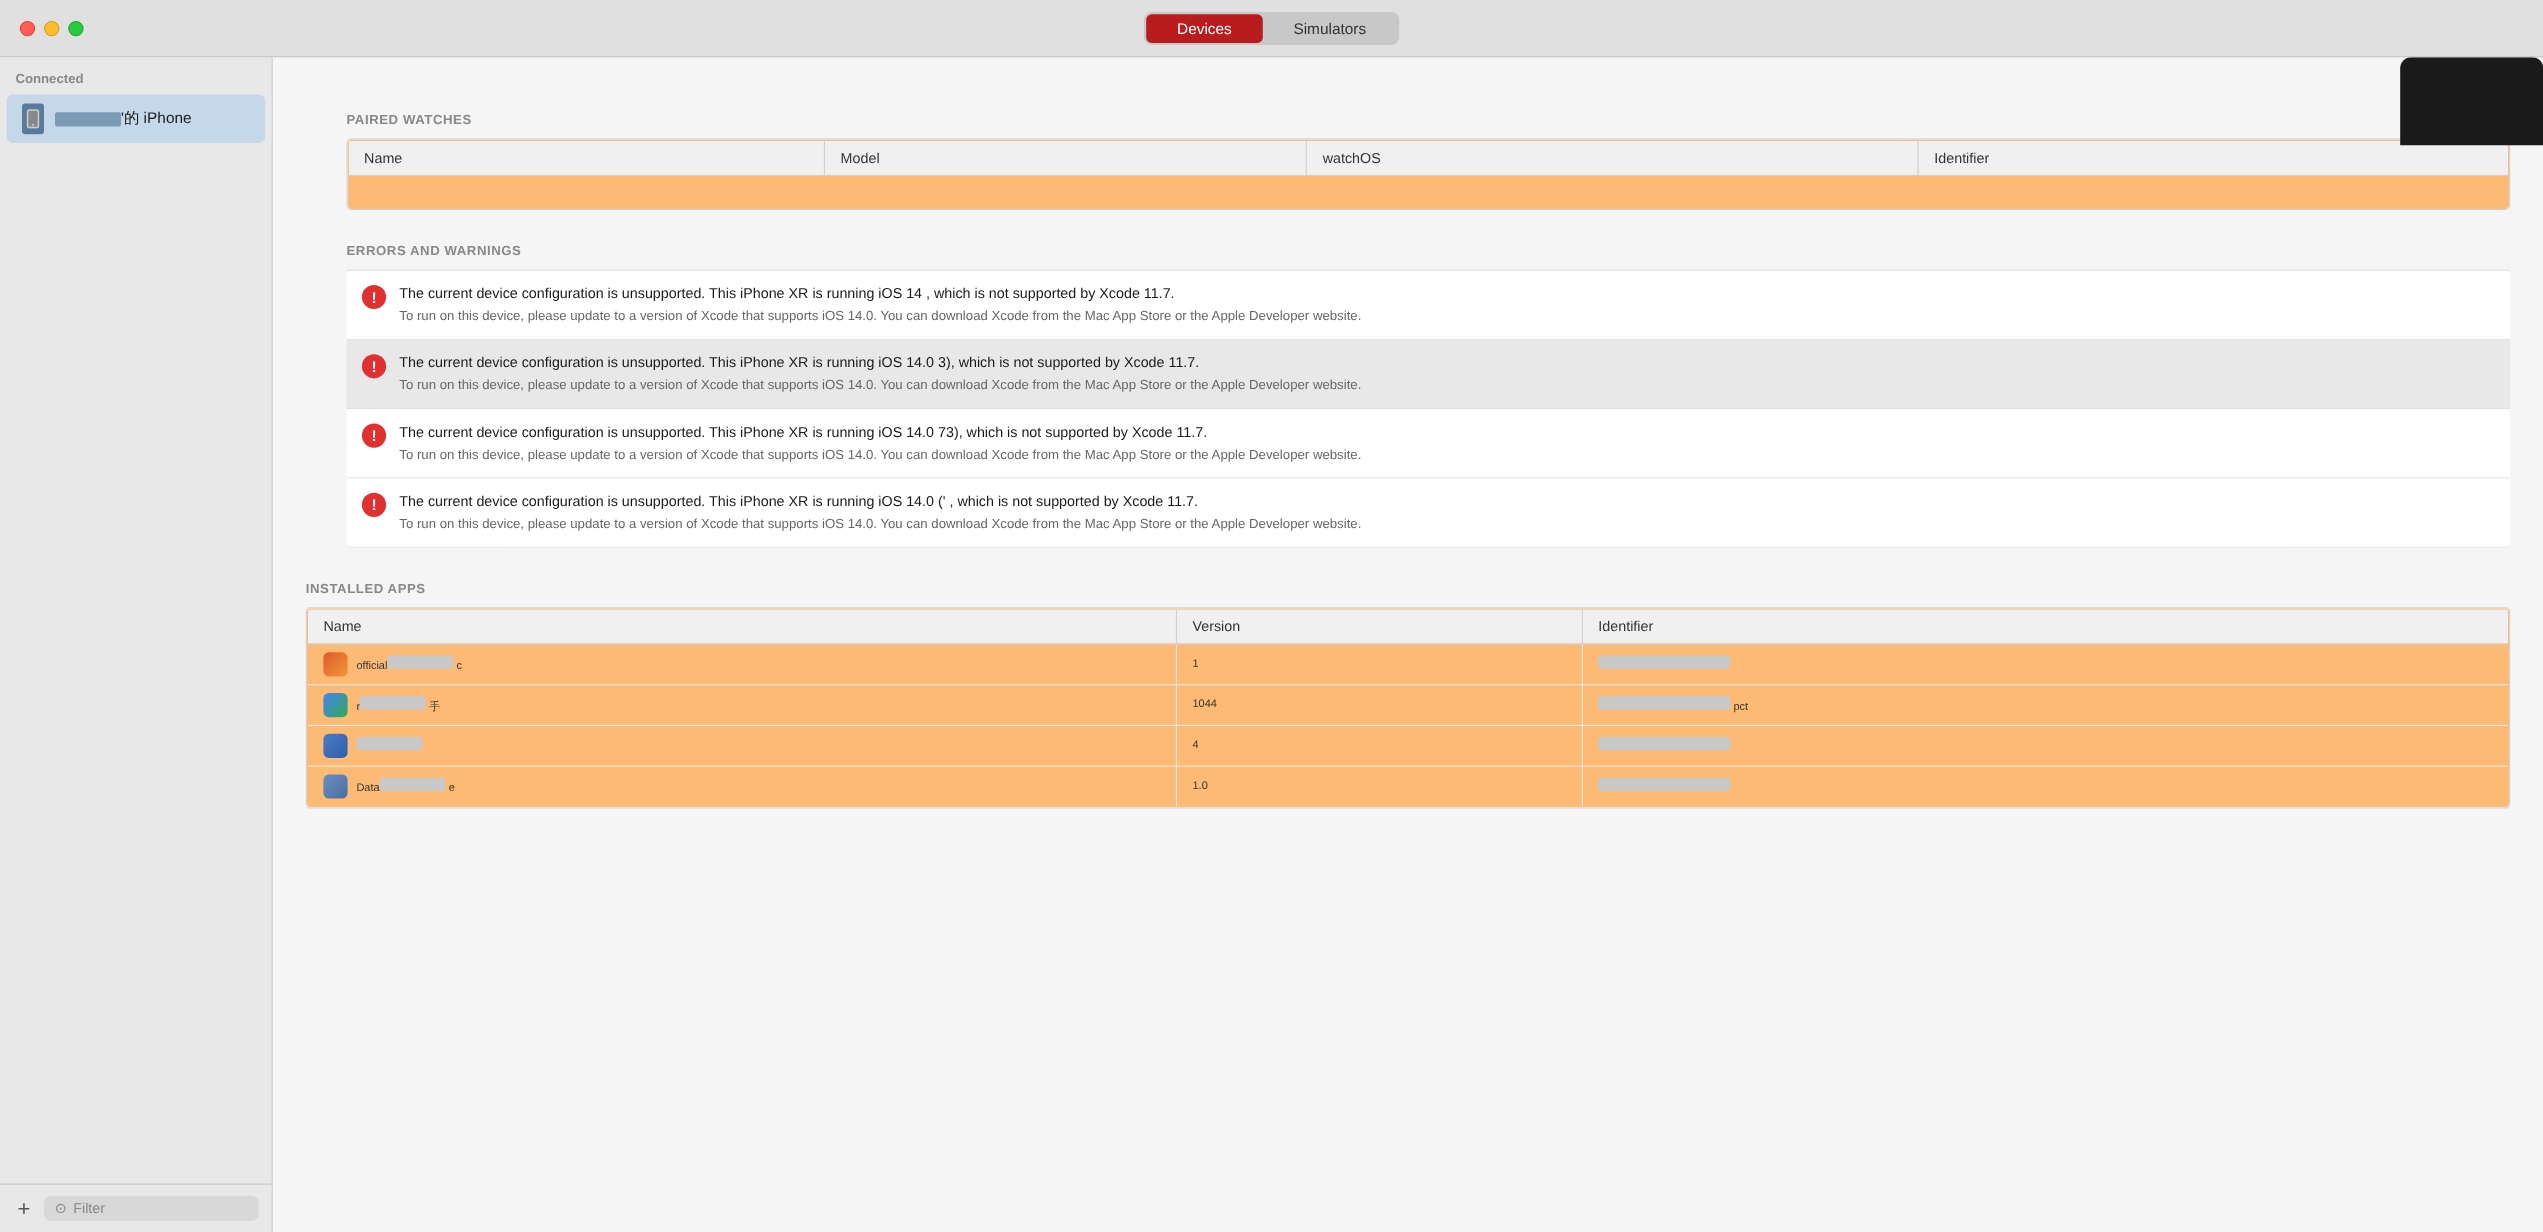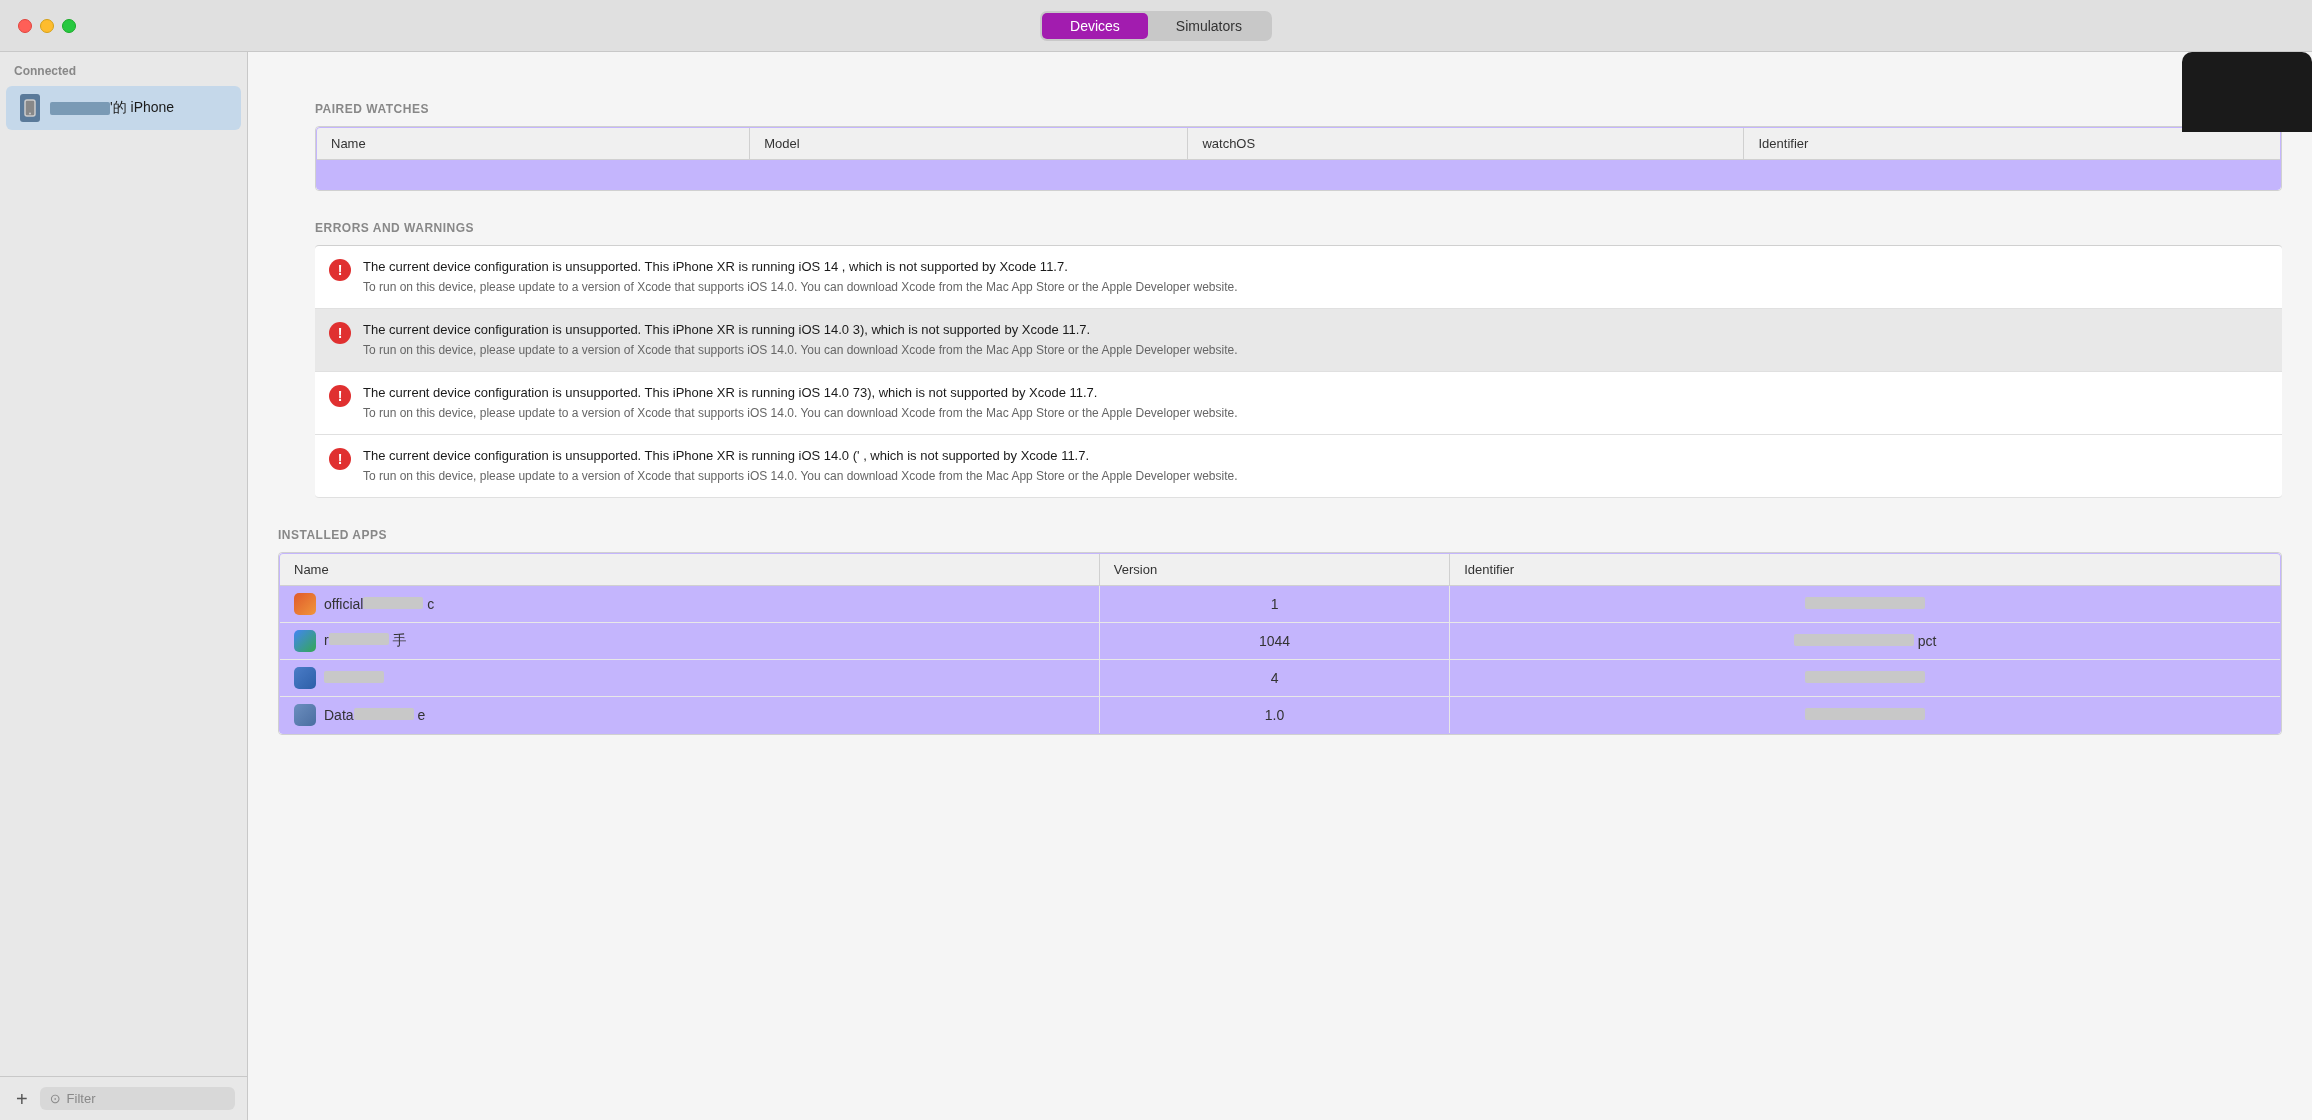--- a/index.html
+++ b/index.html
@@ -58,21 +58,21 @@
       border-radius: 5px;
       font-size: 14px;
       font-weight: 500;
       cursor: pointer;
       color: #333;
       border: none;
       background: transparent;
     }
 
     .seg-btn.active {
-      background: #a21caf;
+      background: #b91c1c;
       color: #fff;
     }
 
     
     .main-layout {
       display: flex;
       flex: 1;
       overflow: hidden;
     }
 
@@ -202,45 +202,44 @@
       margin-bottom: 10px;
       margin-top: 10px;
       text-transform: uppercase;
     }
 
     
     .table {
       width: 100%;
       border-collapse: collapse;
       border: 1px solid #d0d0d0;
-      background: #c4b5fd;
+      background: #fdba74;
       border-radius: 4px;
       overflow: hidden;
     }
 
     .table th {
       text-align: left;
       padding: 8px 14px;
       font-size: 13px;
       font-weight: 500;
       color: #333;
       background: #f0f0f0;
       border-bottom: 1px solid #d0d0d0;
       border-right: 1px solid #d0d0d0;
     }
 
     .table th:last-child { border-right: none; }
 
     .table td {
       padding: 8px 14px;
-      font-size: 14px;
+      font-size: 10px;
       color: #333;
       border-bottom: 1px solid #e8e8e8;
       border-right: 1px solid #e8e8e8;
-      text-align: center;
     }
 
     .table td:last-child { border-right: none; }
 
     .table tr:last-child td { border-bottom: none; }
 
     
     .errors-section {
       margin-top: 20px;
     }

